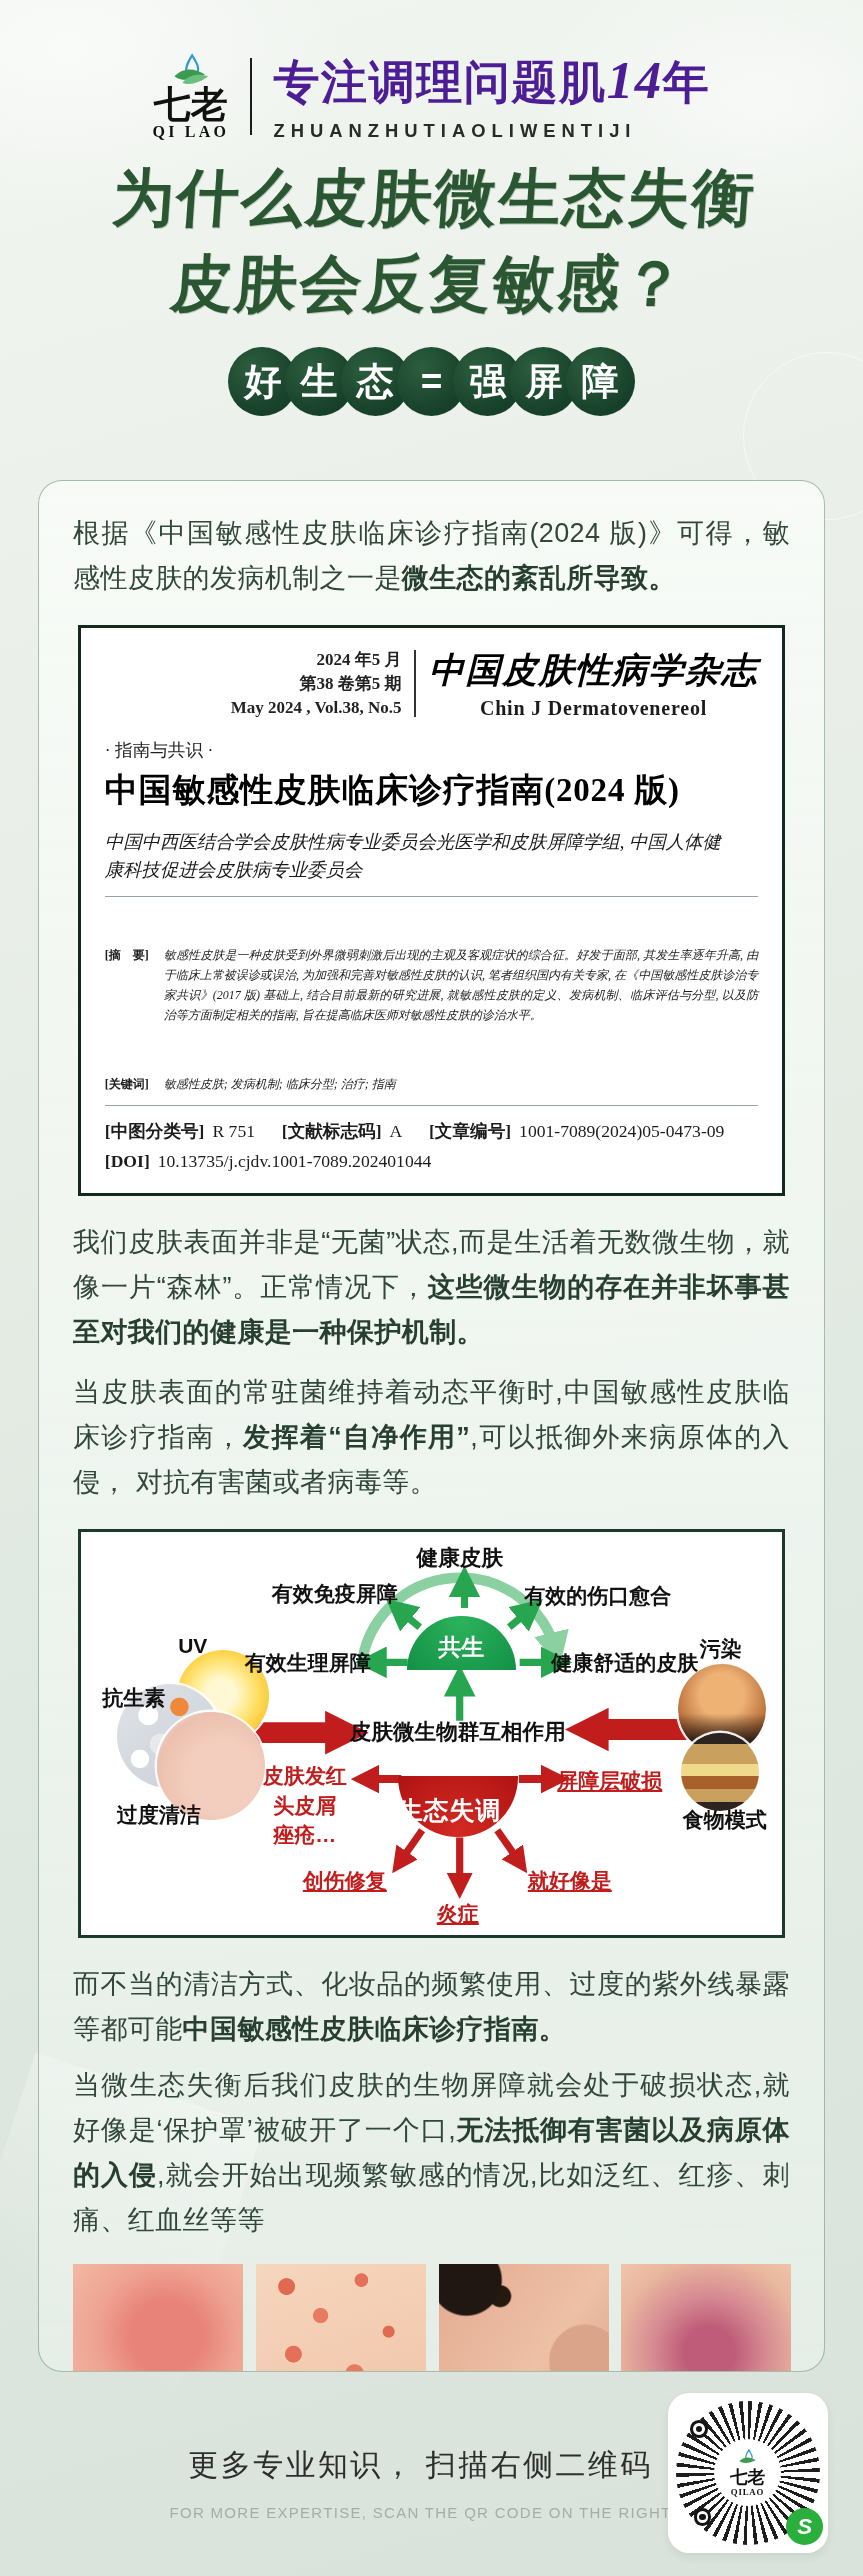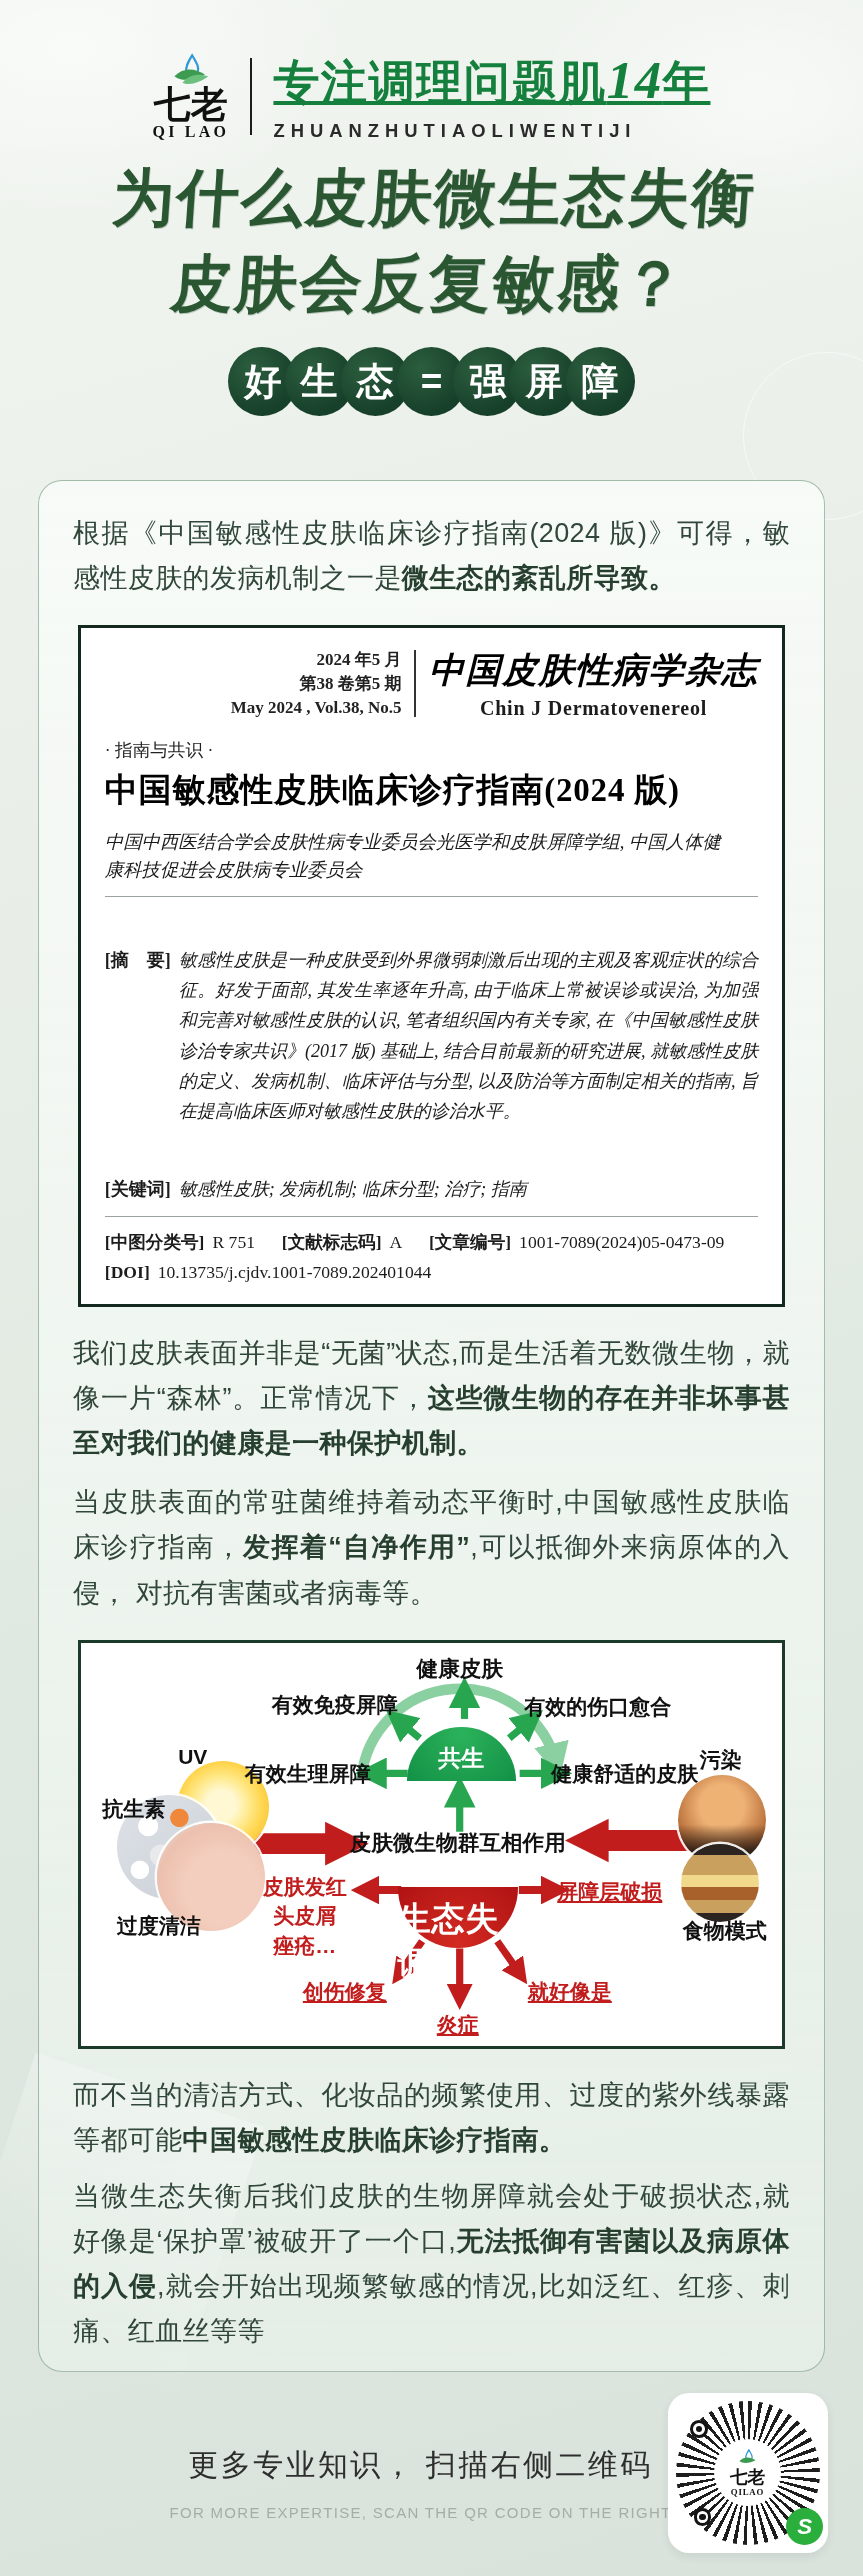--- a/index.html
+++ b/index.html
@@ -18,21 +18,21 @@
   .deco-streak { position:absolute; left:-32px; bottom:96px; width:240px; height:400px;
     background:linear-gradient(200deg, rgba(255,255,255,.45), rgba(255,255,255,0) 60%); transform:rotate(18deg); }
 
   
   .header { position:relative; padding-top:50px; display:flex; justify-content:center; align-items:center; gap:21px; }
   .logo { display:flex; flex-direction:column; align-items:center; line-height:1; }
   .logo-cn { font-family:"DejaVu Serif", serif; font-weight:bold; font-size:37px; color:#111; margin-top:-11.2px; }
   .logo-en { font-family:"Liberation Serif", serif; font-weight:bold; font-size:16px; letter-spacing:3.2px; color:#111; margin-top:1.6px;}
   .hdr-div { width:2.4px; height:77px; background:#1c1c1c; }
   .hdr-right { display:flex; flex-direction:column; }
-  .hdr-slogan { font-size:46px; font-weight:900; color:#15803d; letter-spacing:1.6px; white-space:nowrap;text-decoration:underline; }
+  .hdr-slogan { font-size:46px; font-weight:900; color:#4c1d95; letter-spacing:1.6px; white-space:nowrap; }
   .hdr-slogan .num { font-family:"Liberation Serif", serif; font-style:italic; font-weight:bold; font-size:53px; }
   .hdr-pinyin { margin-top:6.4px; font-size:18.4px; font-weight:600; color:#2a2a2a; letter-spacing:6px; }
 
   
   .title { margin-top:12.8px; text-align:center; font-weight:900; font-size:62px; line-height:1.38;
     color:#2a5732; letter-spacing:2.4px; transform:skewX(-4deg); text-shadow:0.8px 0.8px 0 rgba(20,60,30,.25); }
 
   
   .badge { margin-top:21px; display:flex; justify-content:center; }
   .badge .c { width:69px; height:69px; border-radius:50%; margin-left:-12.8px;
@@ -53,40 +53,40 @@
     font-family:"Liberation Serif", serif; color:#1c1c1c; }
   .j-head { display:flex; justify-content:flex-end; align-items:center; gap:12.8px; }
   .j-date { text-align:right; font-weight:bold; font-size:17px; line-height:1.4; color:#222; }
   .j-vline { width:1.6px; height:67px; background:#333; }
   .j-name-cn { font-size:35px; font-weight:bold; font-style:italic; letter-spacing:1.6px; color:#000; }
   .j-name-en { font-size:20px; font-weight:bold; letter-spacing:0.8px; margin-top:3.2px;text-align:center; }
   .j-col { margin-top:17.6px; font-size:17.6px; color:#222; }
   .j-title { margin-top:6.4px; font-size:33px; font-weight:bold; color:#000; letter-spacing:0.8px; }
   .j-authors { margin-top:14.4px; font-style:italic; font-size:18.4px; line-height:1.55; color:#1a1a1a; width:96%; }
   .j-hr { border:none; border-top:1.6px solid #9aa49c; margin:11.2px 0; }
-  .j-row { display:flex; gap:8px; font-size:18px; line-height:1.68;margin-top:48px; }
+  .j-row { display:flex; gap:15px; font-size:12px; line-height:1.68;margin-top:48px; }
   .j-row .lb { flex:none; font-weight:bold; }
   .j-row .tx { flex:1; font-style:italic; text-align:justify; }
   .j-meta { font-size:17.6px; line-height:1.7; }
   .j-meta b { margin-right:8px; }
   .j-meta .v { margin-right:22.4px; }
 
   
   .diagram { position:relative; margin:24px 4.8px 0; height:409px; background:#fff; border:3.2px solid #1b3a29; }
   .diagram svg.arrows { position:absolute; inset:0; width:100%; height:100%; }
   .dlabel { position:absolute; transform:translate(-50%,-50%); white-space:nowrap;
     font-size:21px; font-weight:600; color:#111; }
   .dlabel.big { font-size:21.6px; font-weight:700; }
   .dlabel.red { color:#c21d1d; font-weight:700;text-decoration:underline; }
   .dome-green { position:absolute; left:326px; top:84px; width:109px; height:54px;
     border-radius:109px 109px 0 0; background:radial-gradient(circle at 50% 10%, #2cb25b, #129146);
     display:flex; align-items:flex-end; justify-content:center; color:#fff; font-size:23px; font-weight:bold; padding-bottom:6.4px; }
   .dome-red { position:absolute; left:317px; top:244px; width:120px; height:61px;
     border-radius:0 0 120px 120px; background:radial-gradient(circle at 50% 90%, #d32a22, #b01313);
-    display:flex; align-items:flex-start; justify-content:center; color:#fff; font-size:33px; font-weight:bold; padding-top:10px; letter-spacing:0.8px;}
+    display:flex; align-items:flex-start; justify-content:flex-start; color:#fff; font-size:25px; font-weight:bold; padding-top:18px; letter-spacing:0.8px;}
   .pcircle { position:absolute; border-radius:50%; box-shadow:0 0 0 2.4px rgba(255,255,255,.9); }
   .redness { position:absolute; left:224px; top:274px; transform:translate(-50%,-50%); text-align:center;
     color:#c21d1d; font-weight:700; font-size:21px; line-height:1.42; }
 
   
   .symptoms { display:flex; gap:12.8px; margin-top:21px; }
   .sym { flex:1; display:flex; flex-direction:column; align-items:center; }
   .sym .photo { width:170px; height:161px; }
   .ph-fanhong { background:radial-gradient(circle at 55% 45%, #e8837a 0 28%, #efa392 55%, #f3bda7 100%); }
   .ph-hongzhen { background:

